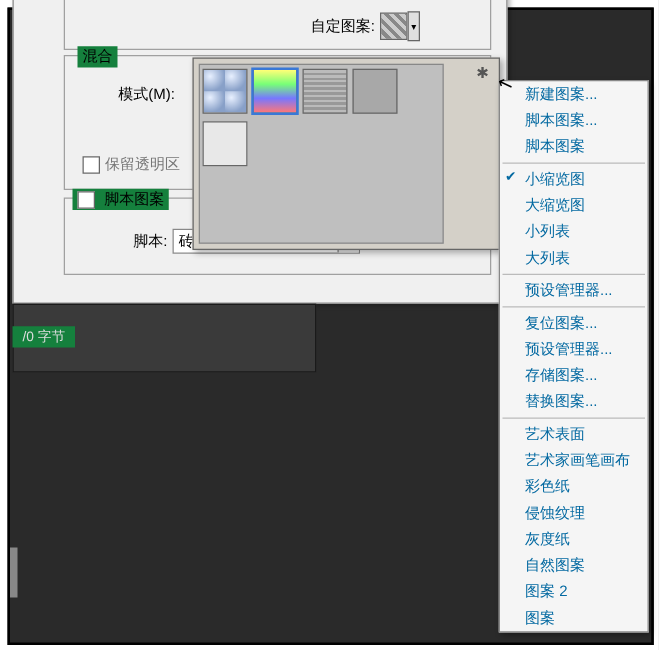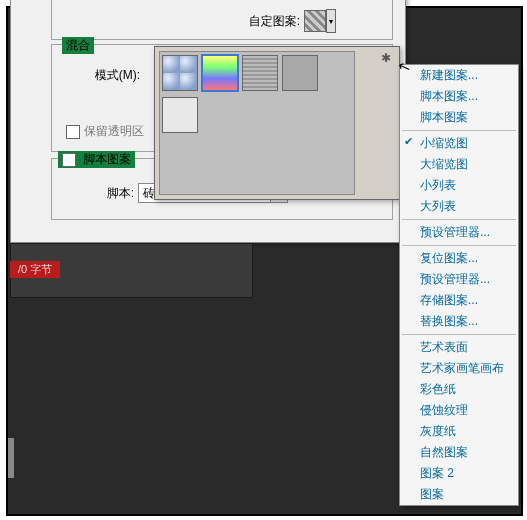--- a/index.html
+++ b/index.html
@@ -29,21 +29,21 @@
   .thumb.t5{background:#e8e8e8}
   .gear{position:absolute;right:6px;top:4px;width:14px;height:14px;font-size:12px;color:#555;cursor:pointer;text-align:center}
   .cursor{position:absolute;left:390px;top:50px;font-size:15px;color:#000;z-index:20;transform:rotate(-20deg);pointer-events:none}
 
   .menu{position:absolute;right:2px;top:56px;width:118px;background:#f5f5f5;border:1px solid #888;box-shadow:2px 2px 5px rgba(0,0,0,0.4);z-index:10}
   .menu-item{padding:2px 8px 2px 20px;font-size:12px;color:#0369a1;position:relative;white-space:nowrap;cursor:default}
   .menu-sep{height:0;border-top:1px solid #bbb;margin:2px 2px}
   .menu-item.checked::before{content:"✔";position:absolute;left:4px;font-size:11px}
 
   .canvas-area{position:absolute;left:2px;top:235px;width:241px;height:53px;background:#3a3a3a;border:1px solid #1a1a1a}
-  .status{position:absolute;left:2px;top:253px;color:#ddd;font-size:11px;background:#b91c1c;padding:1px 8px}
+  .status{position:absolute;left:2px;top:253px;color:#ddd;font-size:11px;background:#15803d;padding:1px 8px}
   .left-gutter{position:absolute;left:0;top:430px;width:6px;height:40px;background:#888}
 
 </style>
 </head>
 <body>
 
 <div class="frame">
 
   <div class="dialog">
 

